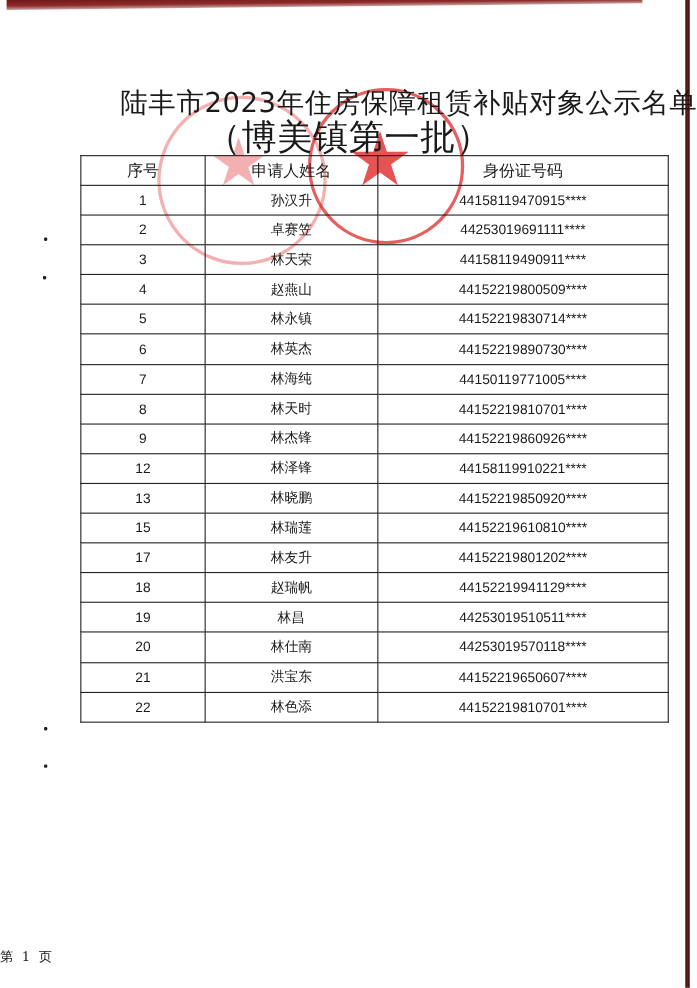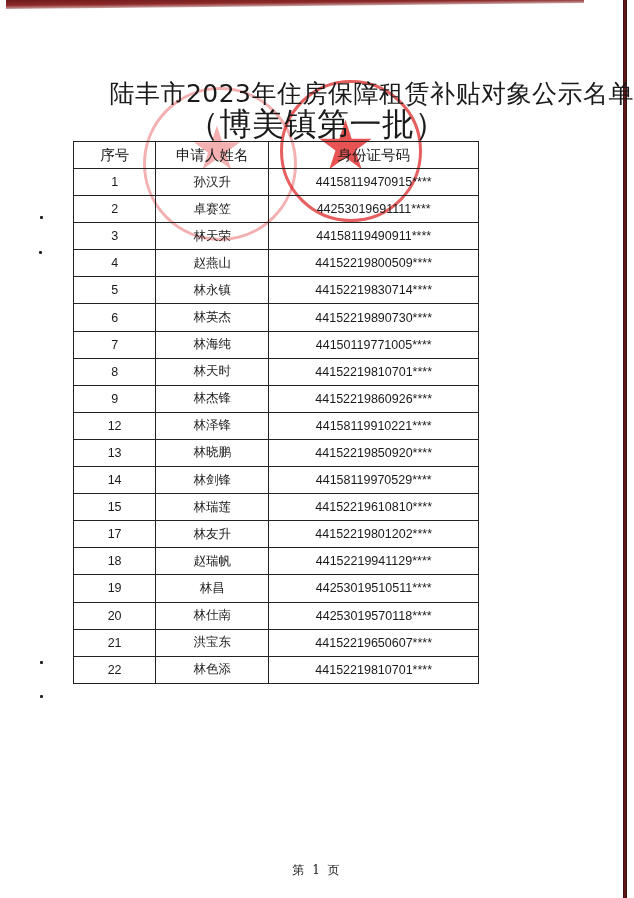--- a/index.html
+++ b/index.html
@@ -35,33 +35,33 @@
   .stamp.s1 { left: 143px; top: 87px; width: 148px; height: 148px; border-color: rgba(230,80,80,0.45); }
   .stamp.s2 { left: 280px; top: 80px; width: 136px; height: 136px; }
   .star {
     position: absolute; color: rgba(225, 40, 40, 0.8); line-height: 1;
   }
   .star.st1 { left: 190px; top: 118px; font-size: 60px; color: rgba(230,80,80,0.45); }
   .star.st2 { left: 315px; top: 112px; font-size: 68px; }
 
   table.roster {
     position: absolute; left: 73px; top: 141px;
-    border-collapse: collapse; width: 406px;
+    border-collapse: collapse; width: 535px;
     font-family: "Liberation Sans", "DejaVu Sans", sans-serif;
   }
   table.roster th, table.roster td {
     border: 1.5px solid #222; text-align: center; padding: 0;
   }
   table.roster th { height: 26px; font-size: 14.5px; font-weight: normal; font-family: "DejaVu Sans", sans-serif; }
   table.roster td { height: 26.1px; font-size: 12.5px; }
   table.roster td.name { font-family: "DejaVu Sans", sans-serif; font-size: 12.5px; margin-left: 32px; }
   col.c1 { width: 100px; } col.c2 { width: 139px; } col.c3 { width: 234px; }
 
   .footer {
-    position: absolute; left: 0; width: 634px; top: 862px; text-align: center;
+    position: absolute; left: 0; width: 634px; top: 862px; text-align: left;
     font-size: 12px; font-family: "DejaVu Serif", serif; letter-spacing: 2px;
   }
 </style>
 </head>
 <body>
 
 <div class="edge-top"></div>
 <div class="edge-right"></div>
 <div class="speck" style="left:40px;top:216px"></div>
 <div class="speck" style="left:39px;top:251px"></div>
@@ -139,25 +139,20 @@
         <td>12</td>
         <td class="name">林泽锋</td>
         <td>44158119910221****</td>
       </tr>
       <tr>
         <td>13</td>
         <td class="name">林晓鹏</td>
         <td>44152219850920****</td>
       </tr>
       <tr>
-        <td>14</td>
-        <td class="name">林剑锋</td>
-        <td>44158119970529****</td>
-      </tr>
-      <tr>
         <td>15</td>
         <td class="name">林瑞莲</td>
         <td>44152219610810****</td>
       </tr>
       <tr>
         <td>17</td>
         <td class="name">林友升</td>
         <td>44152219801202****</td>
       </tr>
       <tr>

